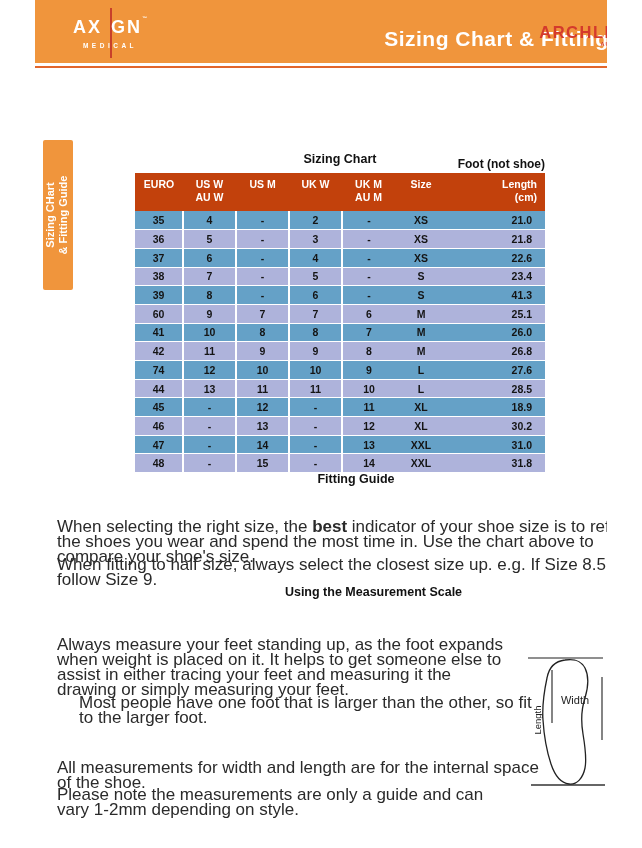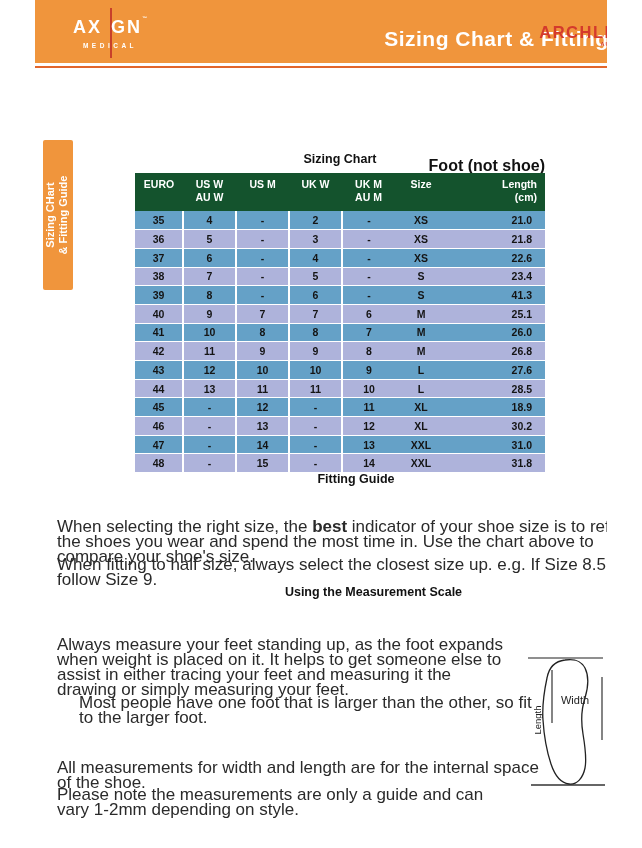--- a/index.html
+++ b/index.html
@@ -52,26 +52,26 @@
     white-space:nowrap;
   }
 
   
   .sizing-title {
     position:absolute; left:100px; top:152px; width:410px; text-align:center;
     font-size:12.5px; font-weight:bold; color:#111;
   }
   .foot-note {
     position:absolute; left:340px; top:157px; width:170px; text-align:right;
-    font-size:16px; font-weight:bold; color:#111;
+    font-size:12px; font-weight:bold; color:#111;
   }
   .sizing-table { position:absolute; left:100px; top:173px; }
   table { border-collapse:collapse; table-layout:fixed; width:410px; }
   thead th {
-    background:#14532d; color:#fff; font-size:10.5px; font-weight:bold;
+    background:#c2410c; color:#fff; font-size:10.5px; font-weight:bold;
     vertical-align:top; padding-top:5px; height:38px; line-height:13px; text-align:center;
   }
   tbody td {
     height:18.7px; font-size:10.5px; font-weight:bold; color:#141414;
     text-align:center; border-bottom:1px solid #fff; padding:0;
   }
   tbody tr:nth-child(odd)  td { background:#65A1C7; }
   tbody tr:nth-child(even) td { background:#AEB3DB; }
   tbody td.col1, tbody td.col2, tbody td.col3, tbody td.col4 { border-left:2px solid #fff; }
   th.col0 { width:48px; } th.col1 { width:53px; } th.col2 { width:53px; }
@@ -200,21 +200,21 @@
           <tr>
             <td class="col0">39</td>
             <td class="col1">8</td>
             <td class="col2">-</td>
             <td class="col3">6</td>
             <td class="col4">-</td>
             <td class="col5">S</td>
             <td class="col6">41.3</td>
           </tr>
           <tr>
-            <td class="col0">40</td>
+            <td class="col0">60</td>
             <td class="col1">9</td>
             <td class="col2">7</td>
             <td class="col3">7</td>
             <td class="col4">6</td>
             <td class="col5">M</td>
             <td class="col6">25.1</td>
           </tr>
           <tr>
             <td class="col0">41</td>
             <td class="col1">10</td>
@@ -227,21 +227,21 @@
           <tr>
             <td class="col0">42</td>
             <td class="col1">11</td>
             <td class="col2">9</td>
             <td class="col3">9</td>
             <td class="col4">8</td>
             <td class="col5">M</td>
             <td class="col6">26.8</td>
           </tr>
           <tr>
-            <td class="col0">43</td>
+            <td class="col0">74</td>
             <td class="col1">12</td>
             <td class="col2">10</td>
             <td class="col3">10</td>
             <td class="col4">9</td>
             <td class="col5">L</td>
             <td class="col6">27.6</td>
           </tr>
           <tr>
             <td class="col0">44</td>
             <td class="col1">13</td>

